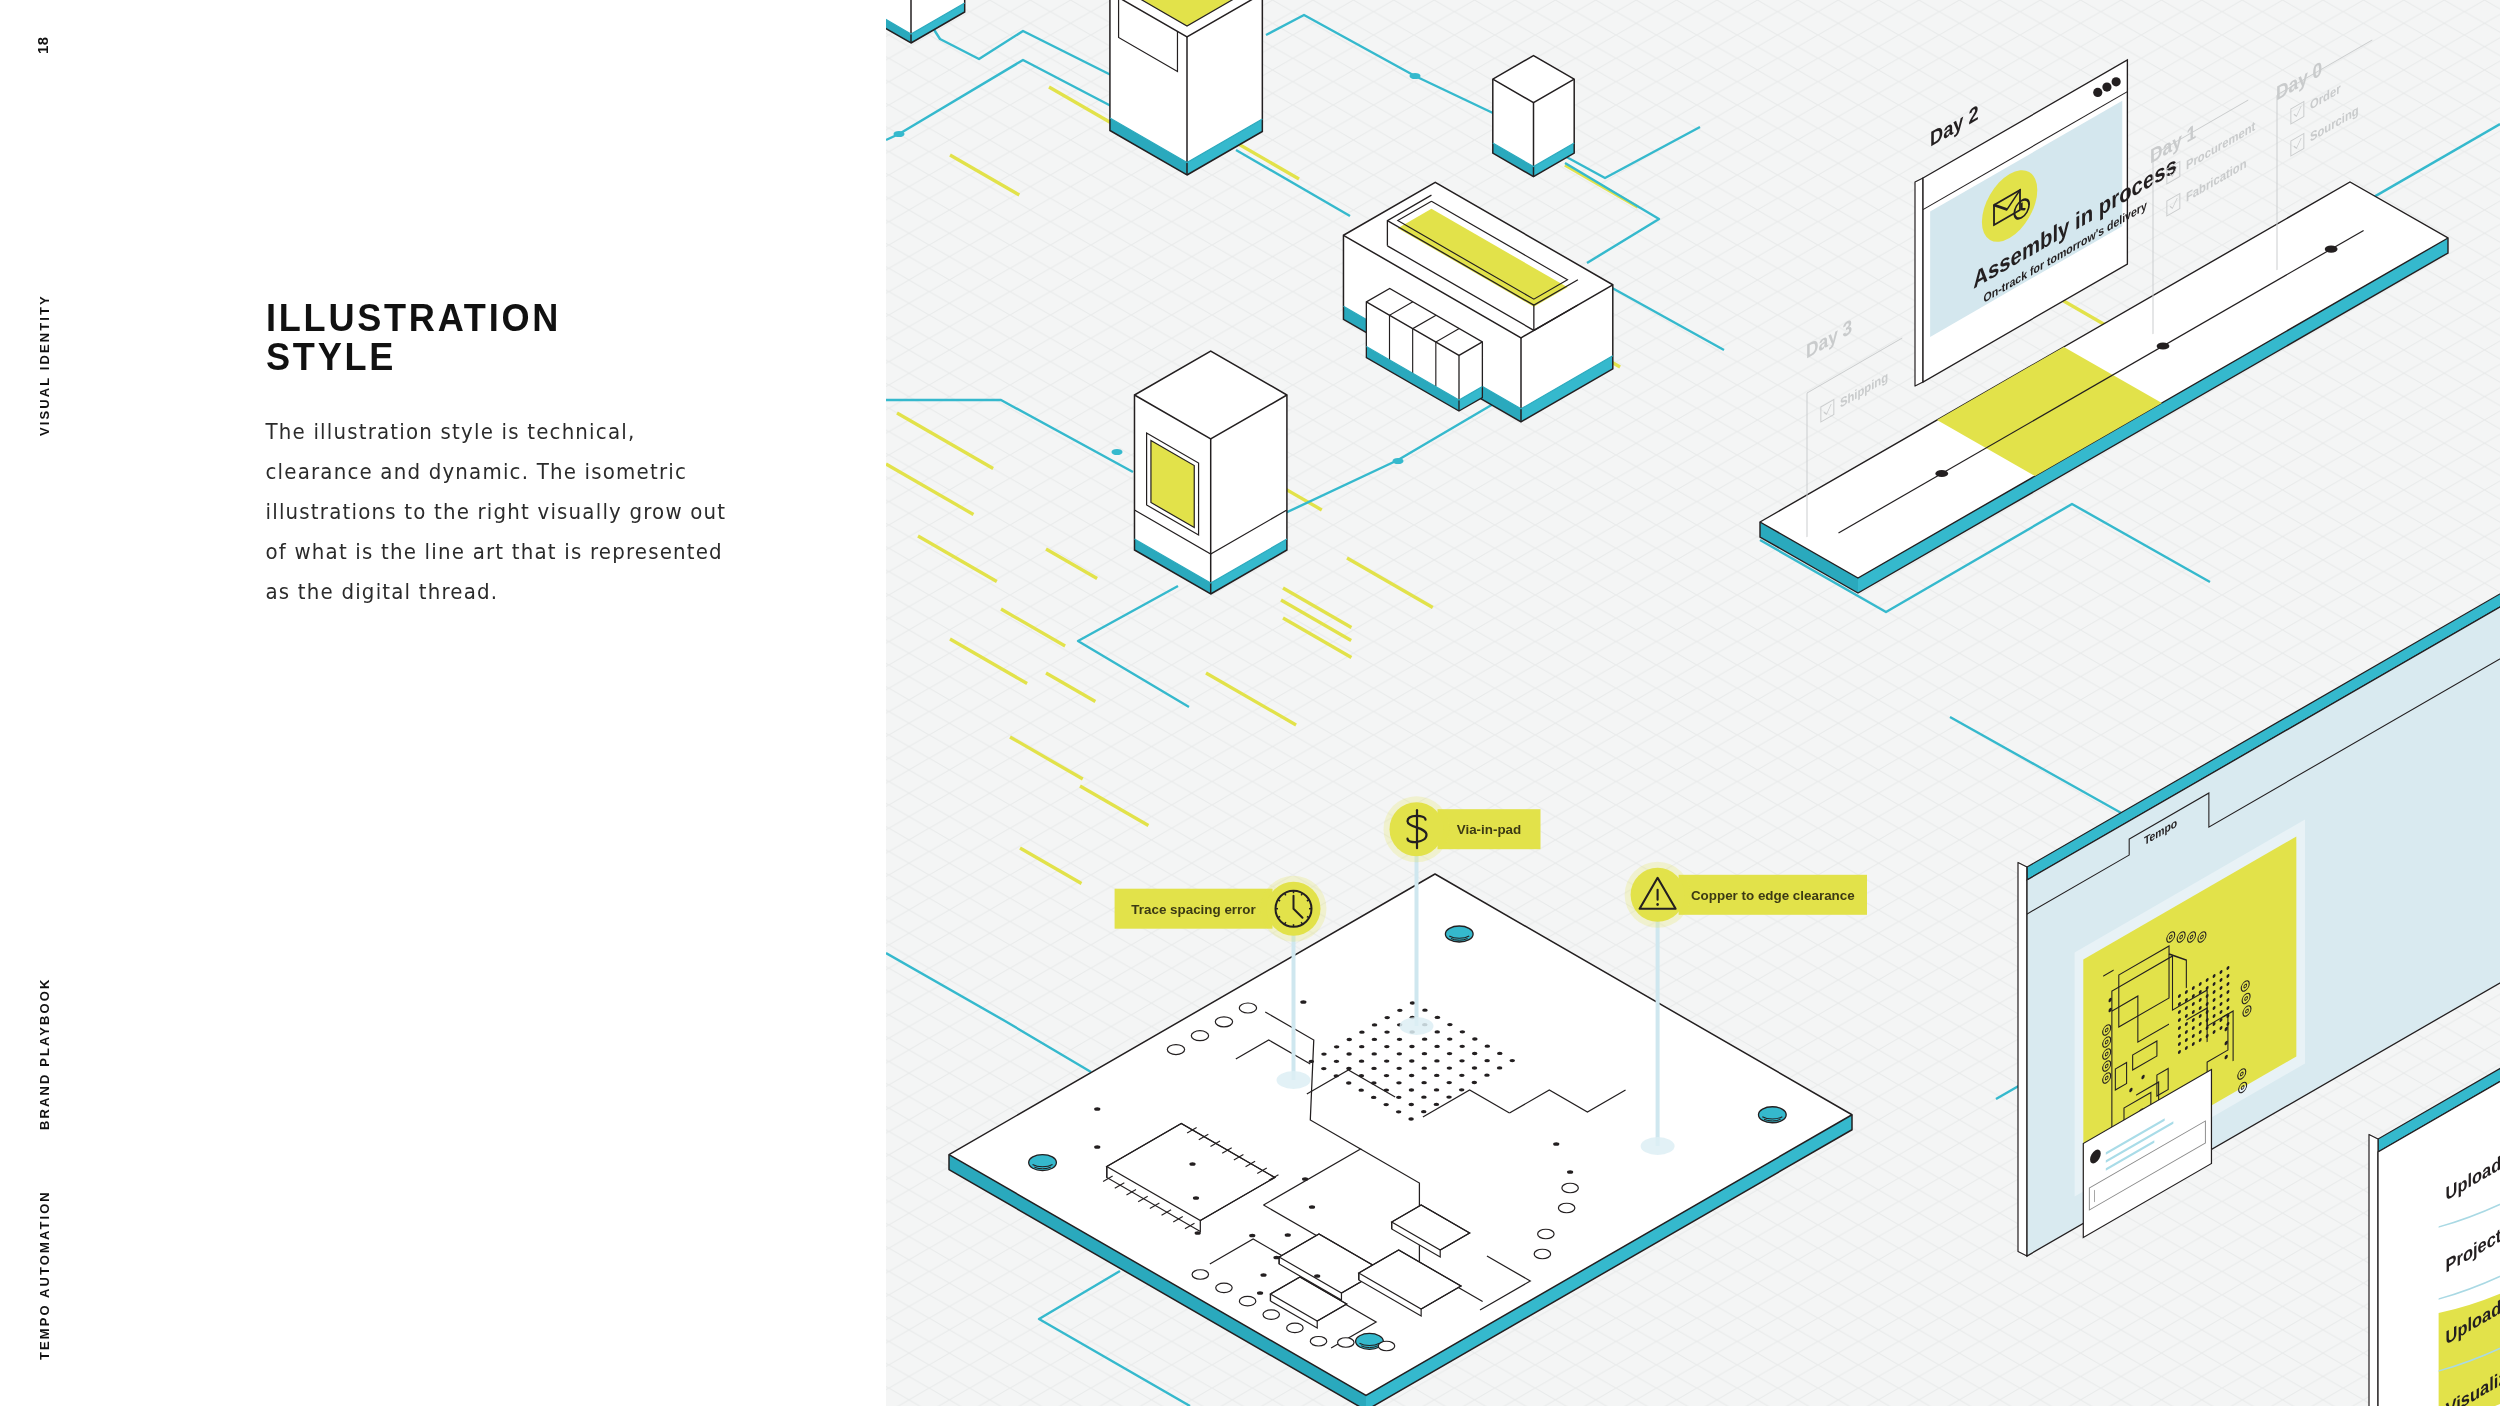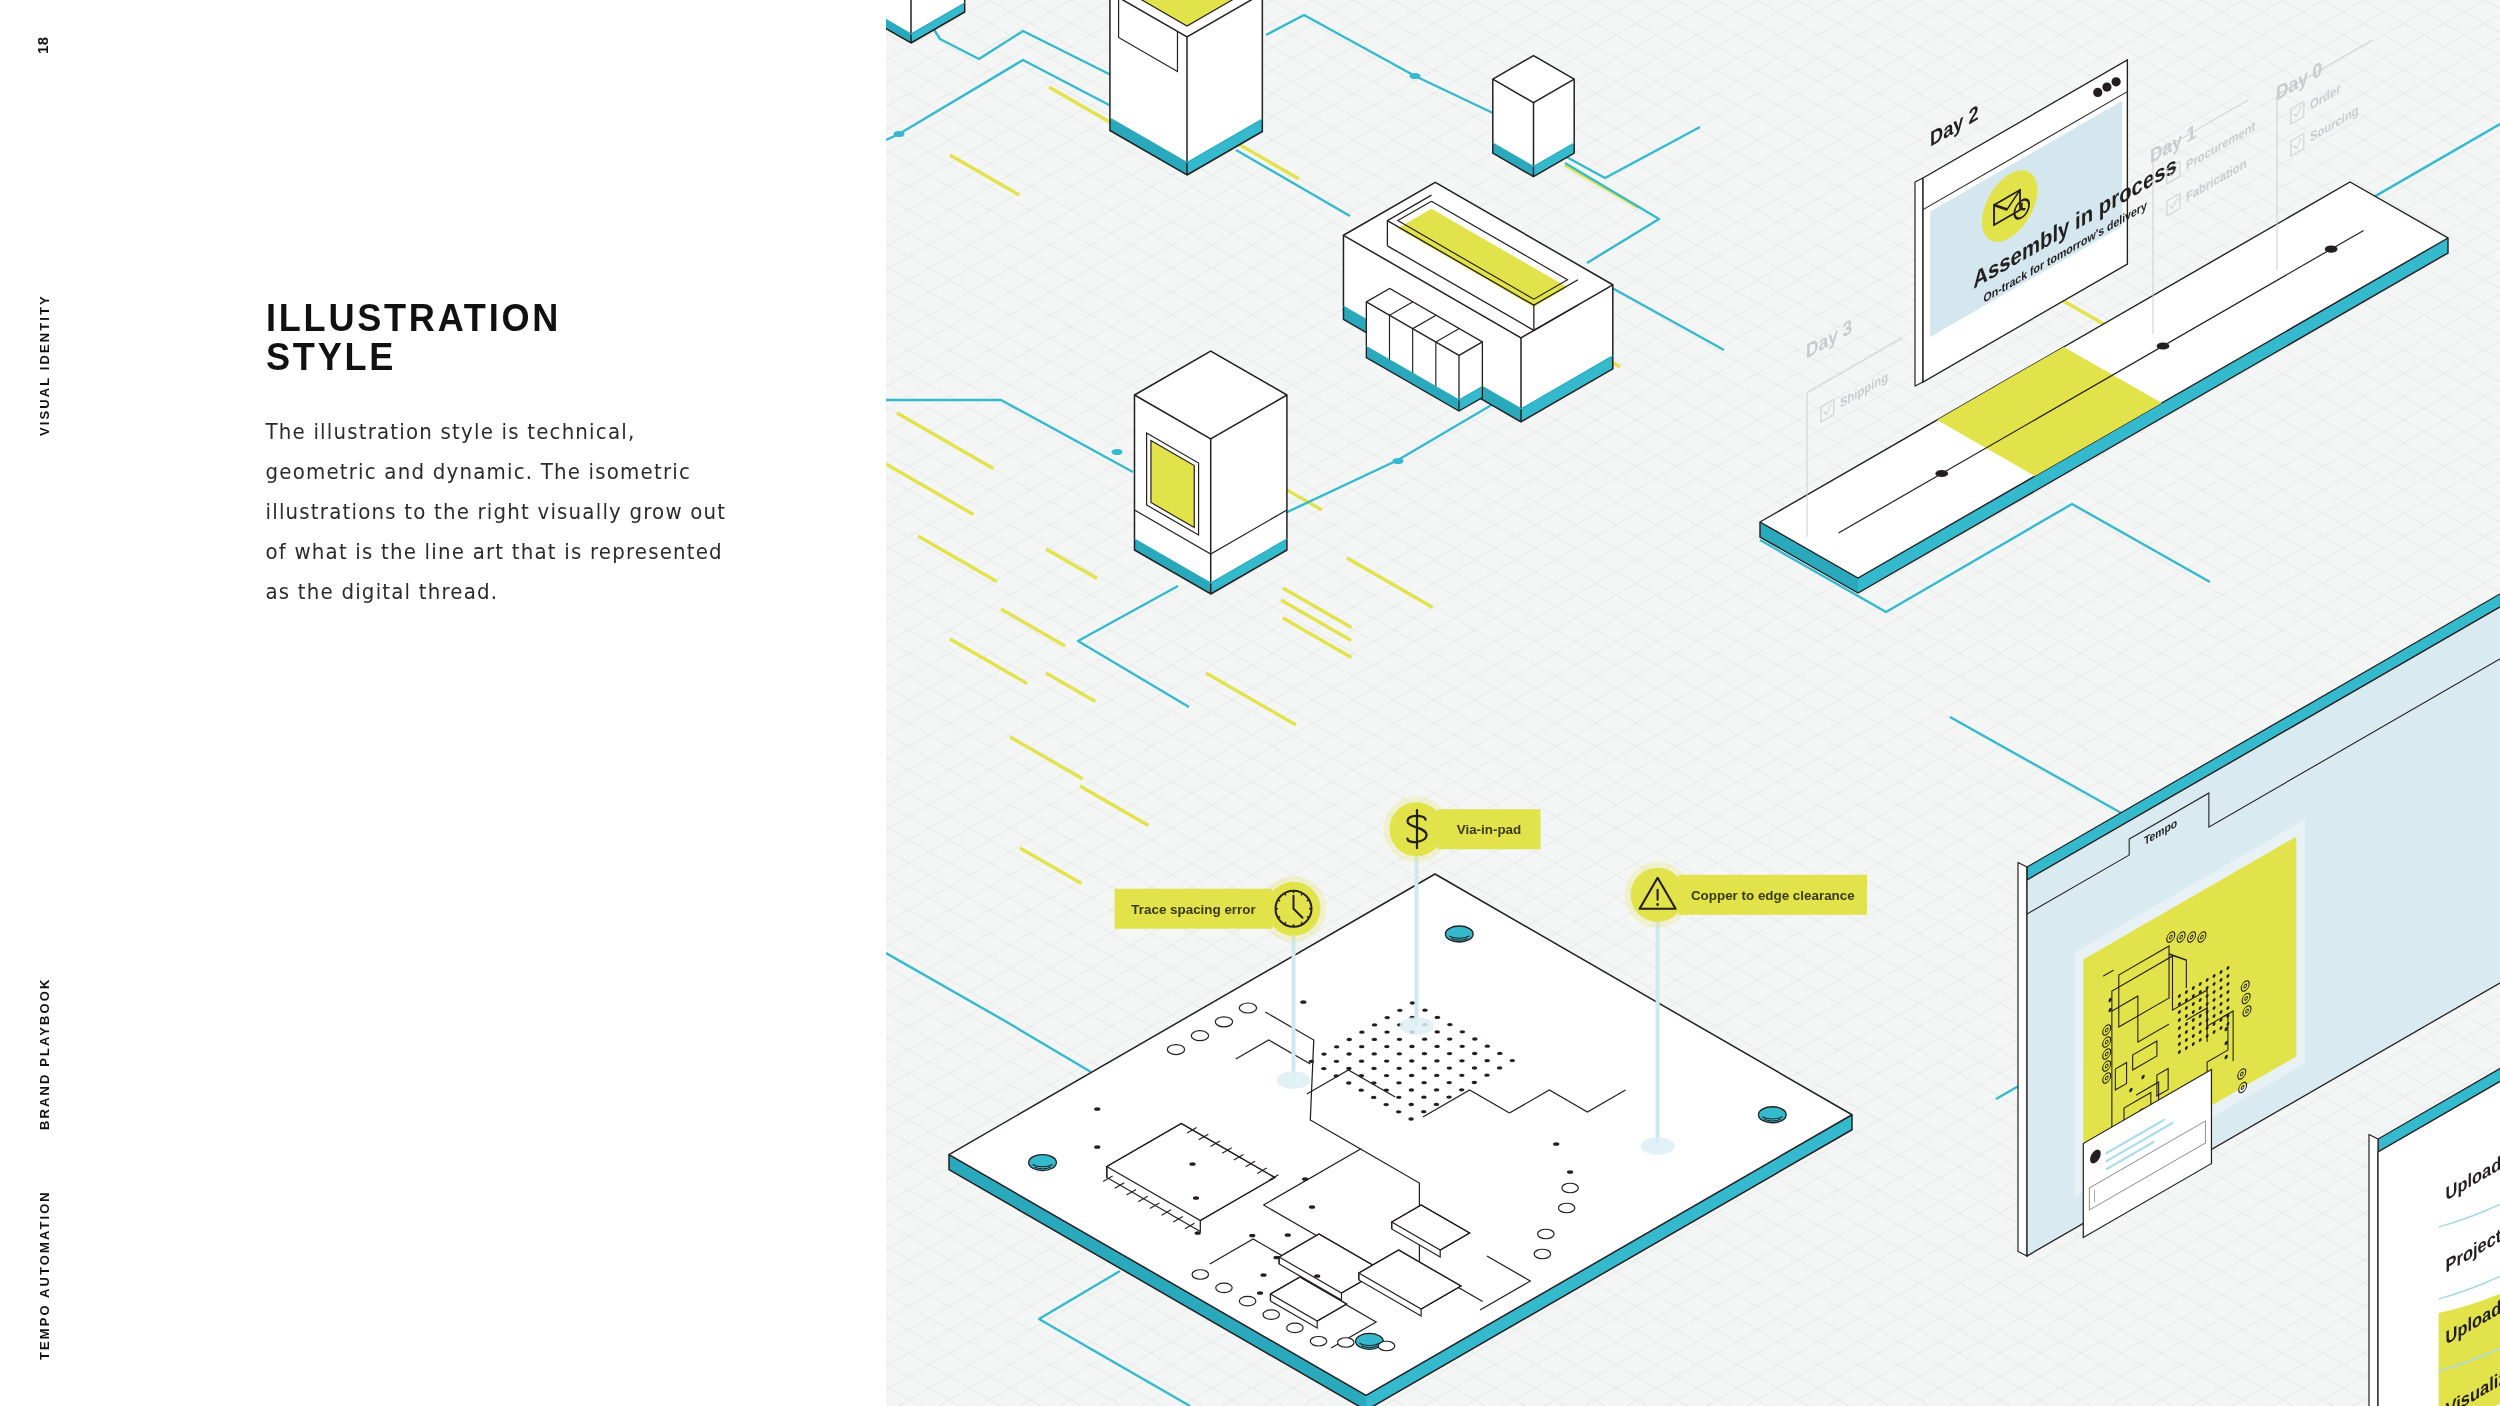--- a/index.html
+++ b/index.html
@@ -659,18 +659,18 @@
           <text x="78" y="232" font-family="Liberation Sans, sans-serif" font-weight="700" font-size="19" fill="#231f20">Upload BOM File</text>
           <path d="M70 254 Q170 280 280 262 L460 232" fill="none" stroke="#a9d9e4" stroke-width="1.6"></path>
           <text x="78" y="304" font-family="Liberation Sans, sans-serif" font-weight="700" font-size="19" fill="#231f20">Visualizer</text>
           <path d="M70 326 Q170 352 280 334 L460 304" fill="none" stroke="#a9d9e4" stroke-width="1.6"></path>
           <text x="78" y="376" font-family="Liberation Sans, sans-serif" font-weight="700" font-size="19" fill="#231f20">Board Pr...</text>
           <path d="M70 398 Q170 424 280 406 L460 376" fill="none" stroke="#a9d9e4" stroke-width="1.6"></path>
         </g>
 </svg>
 </div>
   <div id="title"><span>ILLUSTRATION</span><br><span>STYLE</span></div>
-  <div id="body-copy">The illustration style is technical, geometric and dynamic. The isometric illustrations to the right visually grow out of what is the line art that is represented as the digital thread.</div>
+  <div id="body-copy">The illustration style is technical, clearance and dynamic. The isometric illustrations to the right visually grow out of what is the line art that is represented as the digital thread.</div>
   <div class="vtext" style="left:34px;top:54px;transform:rotate(-90deg);letter-spacing:0.5px;font-size:15px;">18</div>
   <div class="vtext" style="left:36.5px;top:436px;transform:rotate(-90deg);">VISUAL IDENTITY</div>
   <div class="vtext" style="left:36.5px;top:1130px;transform:rotate(-90deg);">BRAND PLAYBOOK</div>
   <div class="vtext" style="left:36.5px;top:1360px;transform:rotate(-90deg);">TEMPO AUTOMATION</div>
 </div>
 
 </body></html>

